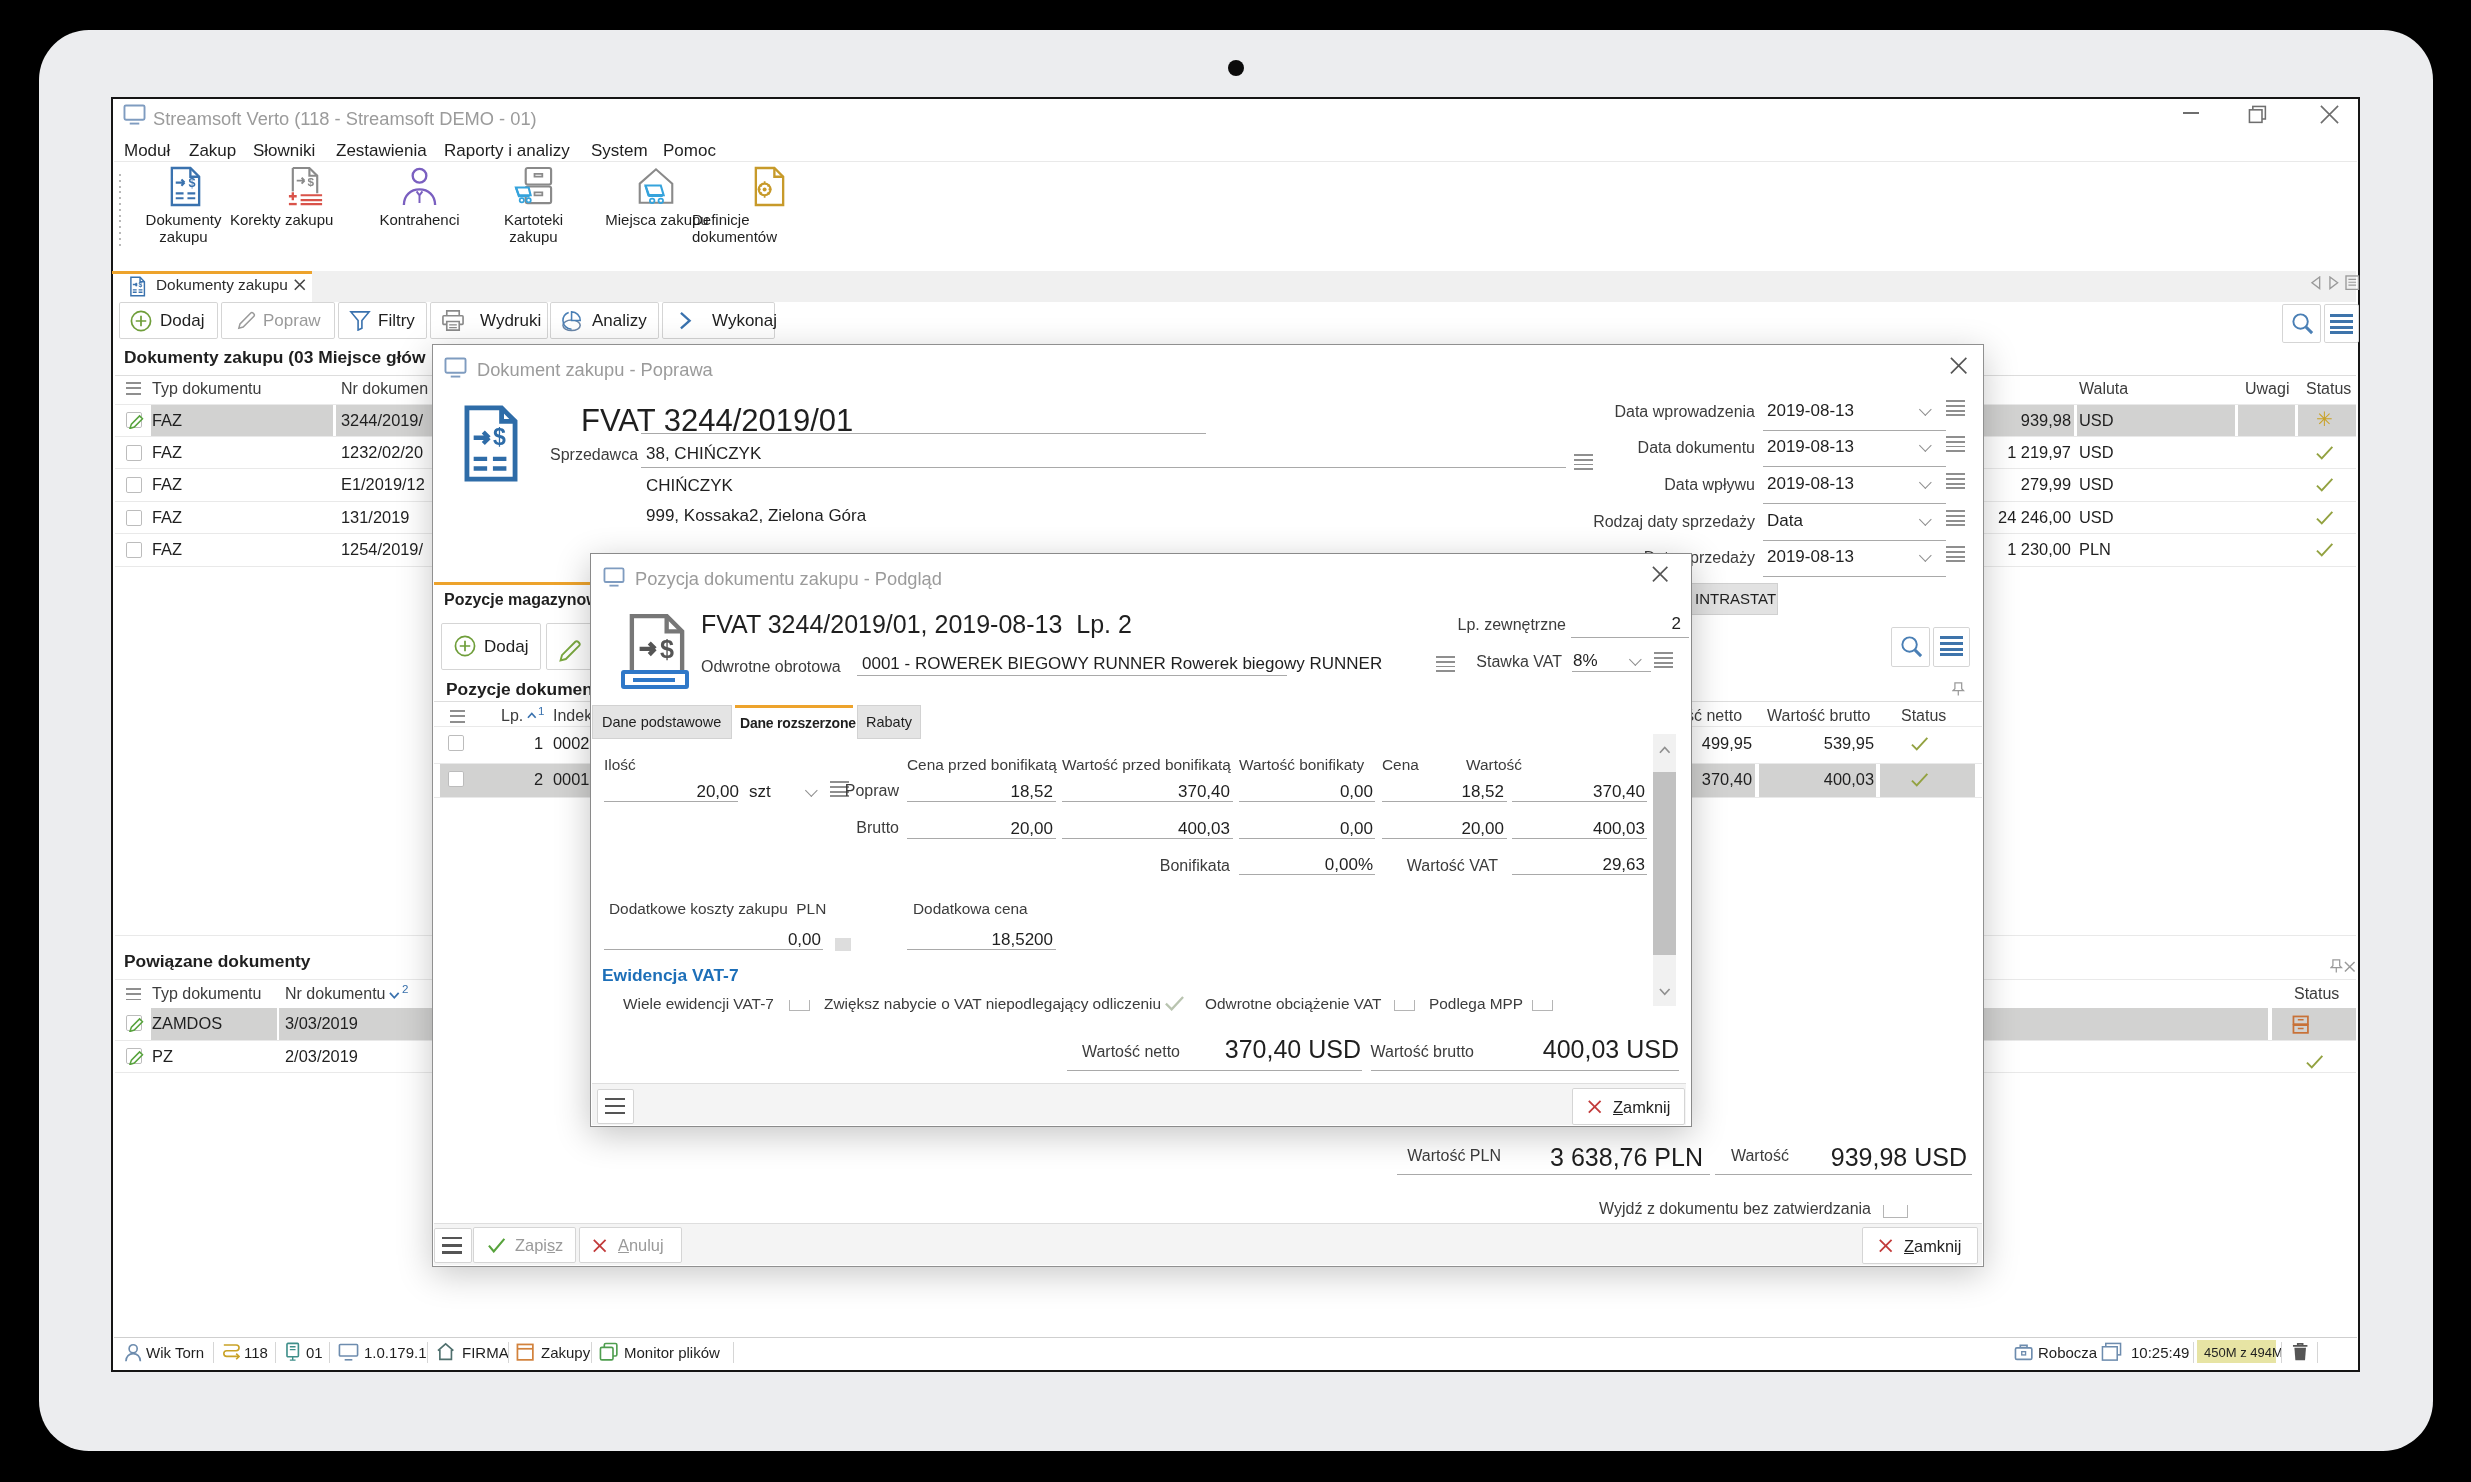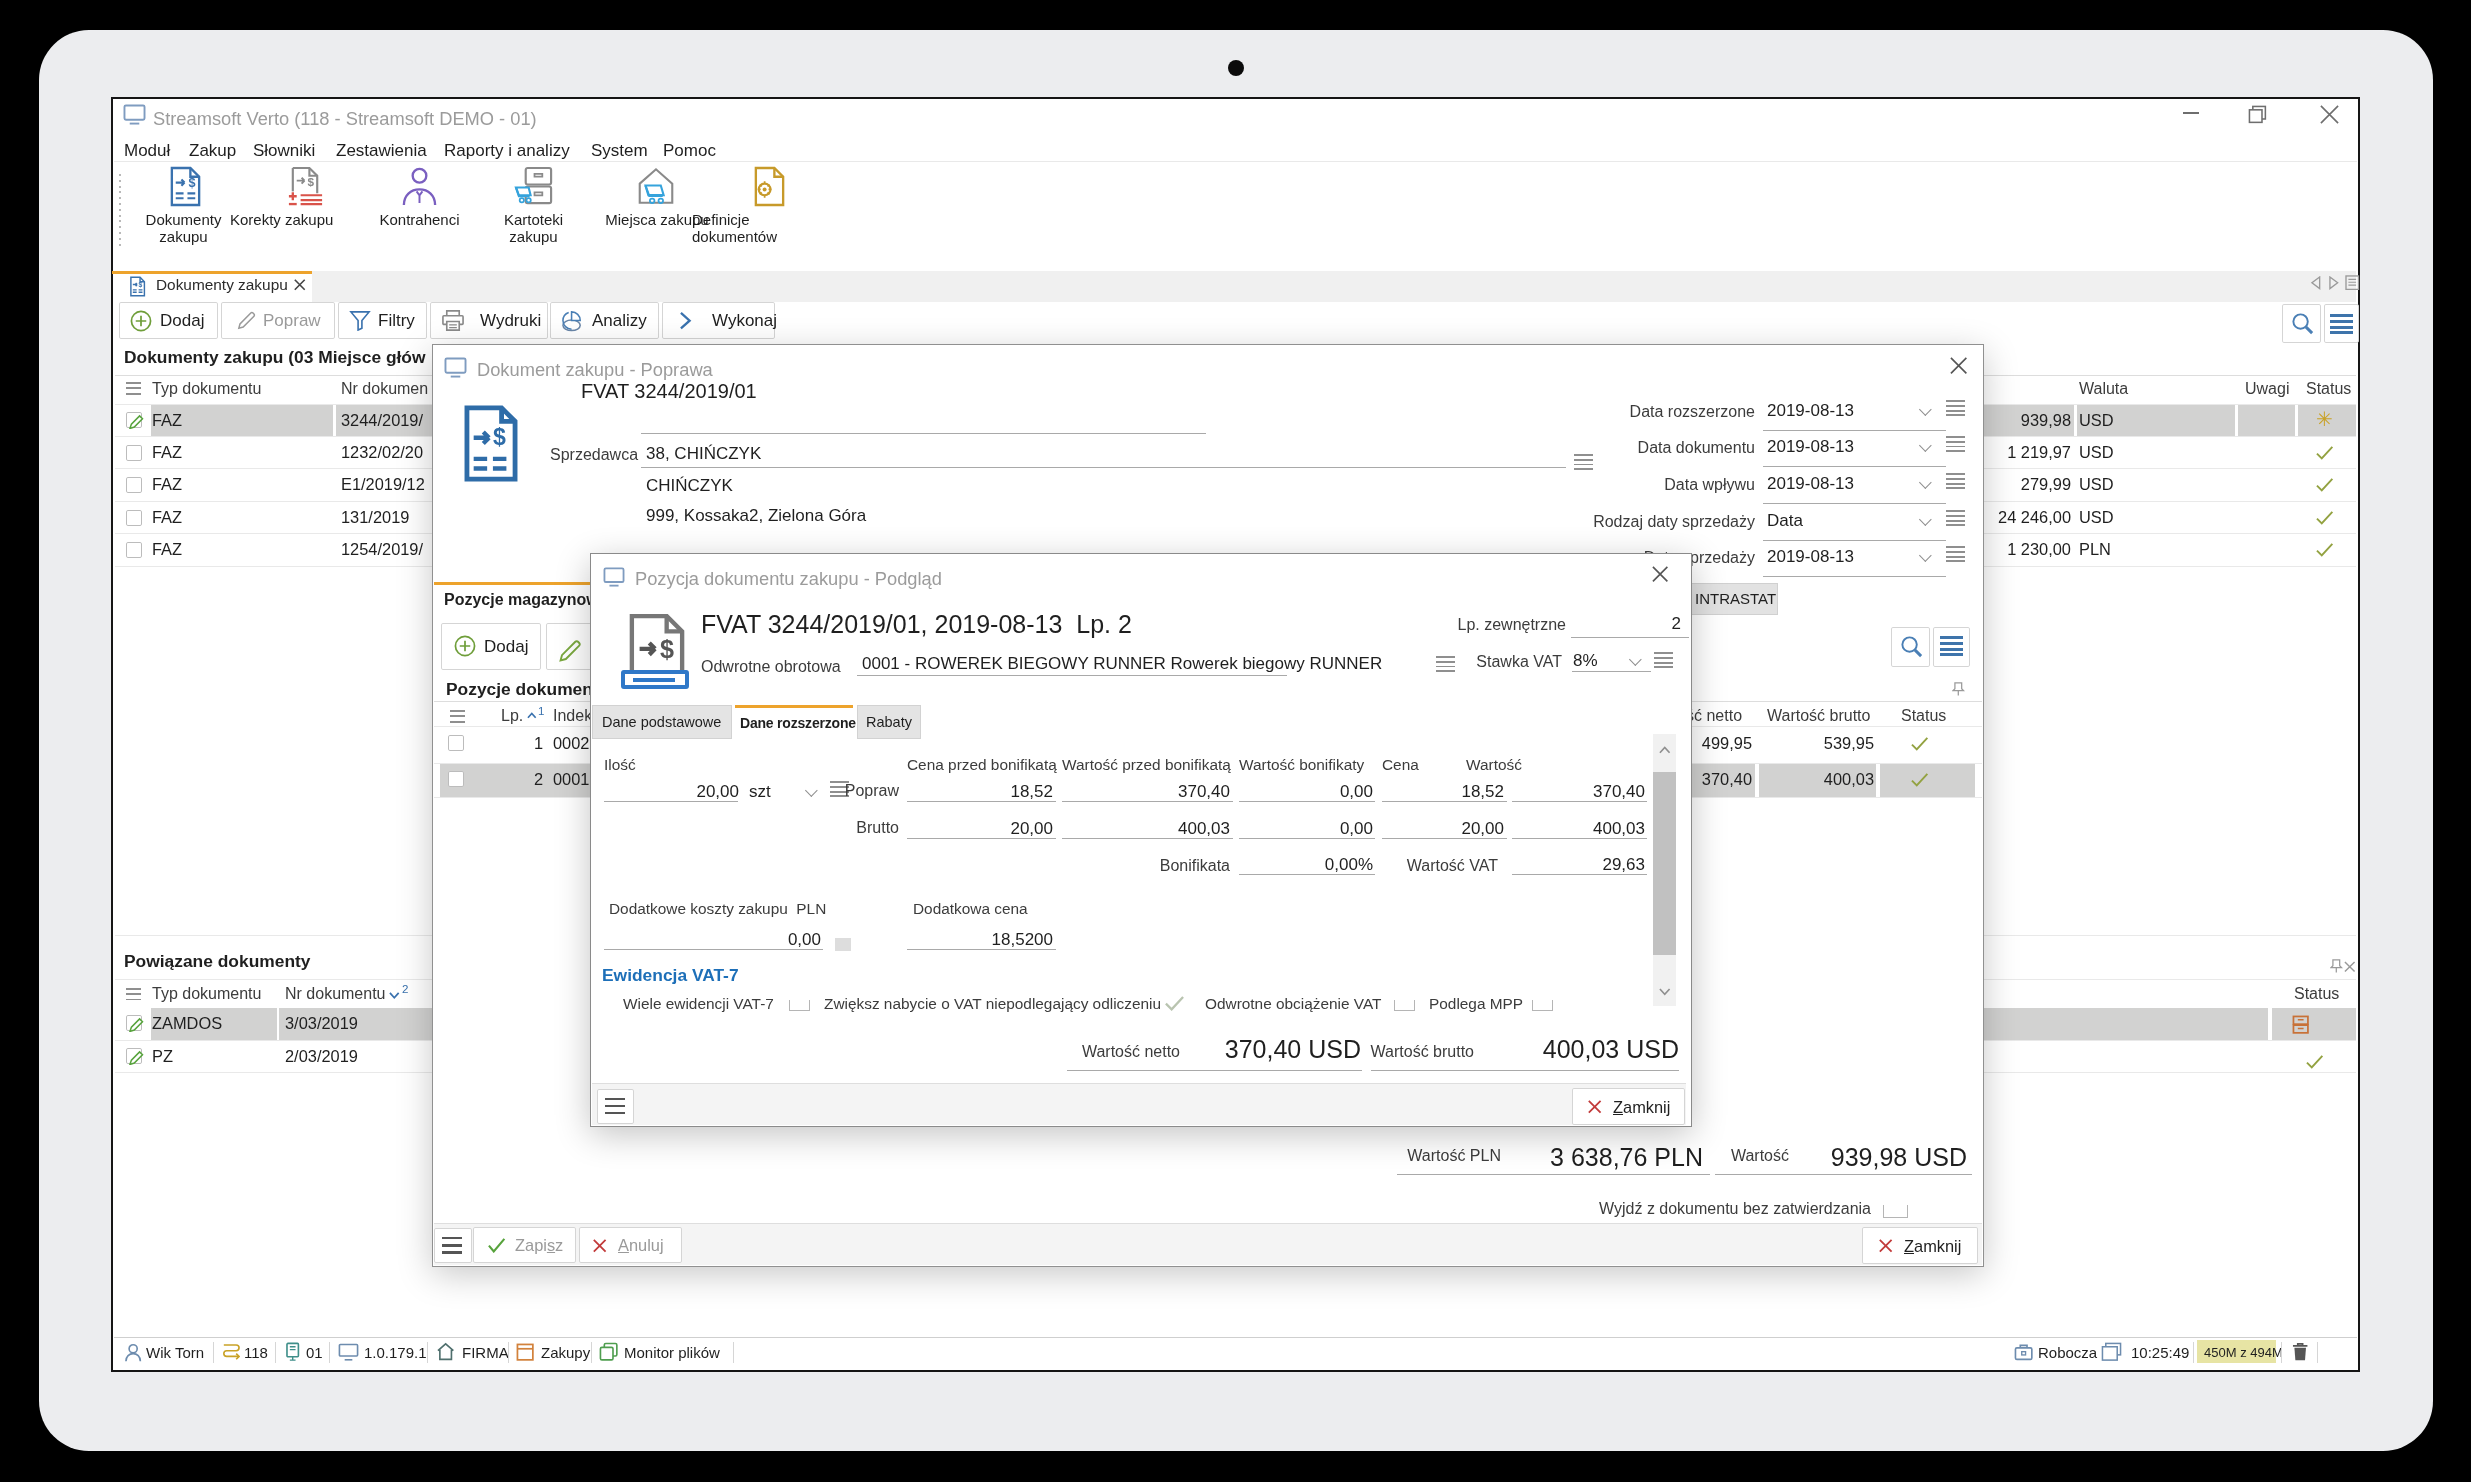--- a/index.html
+++ b/index.html
@@ -358,30 +358,30 @@
     <path d="M2 2l16 16M18 2L2 18" stroke="#555" stroke-width="1.7"></path>
   </svg>
 
 <svg class="a" style="left:463px;top:405px" width="56" height="77" viewBox="0 0 58 80">
 <path d="M4 3h36l14 14v60H4z" fill="#fff" stroke="#2e6ca8" stroke-width="5"></path>
     <path d="M40 3v14h14" fill="none" stroke="#2e6ca8" stroke-width="5"></path>
 <path d="M11 34h16m0 0l-6-6m6 6l-6 6" stroke="#2e6ca8" stroke-width="4.5" fill="none"></path>
 <text x="31" y="42" font-size="24" font-weight="bold" fill="#2e6ca8">$</text>
 <path d="M11 56h14M11 66h14M31 56h14M31 66h14" stroke="#2e6ca8" stroke-width="4.5"></path>
 </svg>
-<div class="t" style="left:581px;top:380px;font-size:20px">FVAT 3244/2019/01</div>
+<div class="t" style="left:581px;top:403px;font-size:31px">FVAT 3244/2019/01</div>
 <div class="ul" style="left:641px;top:406px;width:565px;height:28px"></div>
 <div class="t" style="left:550px;top:446px;font-size:16px;color:#3c3c3c">Sprzedawca</div>
 <div class="t" style="left:646px;top:444px;font-size:17px">38, CHIŃCZYK</div>
 <div class="ul" style="left:641px;top:442px;width:925px;height:26px"></div>
 <div class="hm" style="left:1574px;top:454px"></div>
 <div class="t" style="left:646px;top:476px;font-size:17px">CHIŃCZYK</div>
 <div class="t" style="left:646px;top:506px;font-size:17px">999, Kossaka2, Zielona Góra</div>
 
-<div class="t" style="left:1755px;top:403px;font-size:16px;color:#3c3c3c;transform:translateX(-100%)">Data rozszerzone</div>
+<div class="t" style="left:1755px;top:403px;font-size:16px;color:#3c3c3c;transform:translateX(-100%)">Data wprowadzenia</div>
 <div class="t" style="left:1767px;top:401px;font-size:17px">2019-08-13</div>
 <div class="ch" style="left:1921px;top:405px"></div>
 <div class="hm" style="left:1946px;top:400px"></div>
 <div class="ul" style="left:1763px;top:403px;width:183px;height:28px"></div>
 <div class="t" style="left:1755px;top:439px;font-size:16px;color:#3c3c3c;transform:translateX(-100%)">Data dokumentu</div>
 <div class="t" style="left:1767px;top:437px;font-size:17px">2019-08-13</div>
 <div class="ch" style="left:1921px;top:441px"></div>
 <div class="hm" style="left:1946px;top:436px"></div>
 <div class="ul" style="left:1763px;top:439px;width:183px;height:28px"></div>
 <div class="t" style="left:1755px;top:476px;font-size:16px;color:#3c3c3c;transform:translateX(-100%)">Data wpływu</div>

